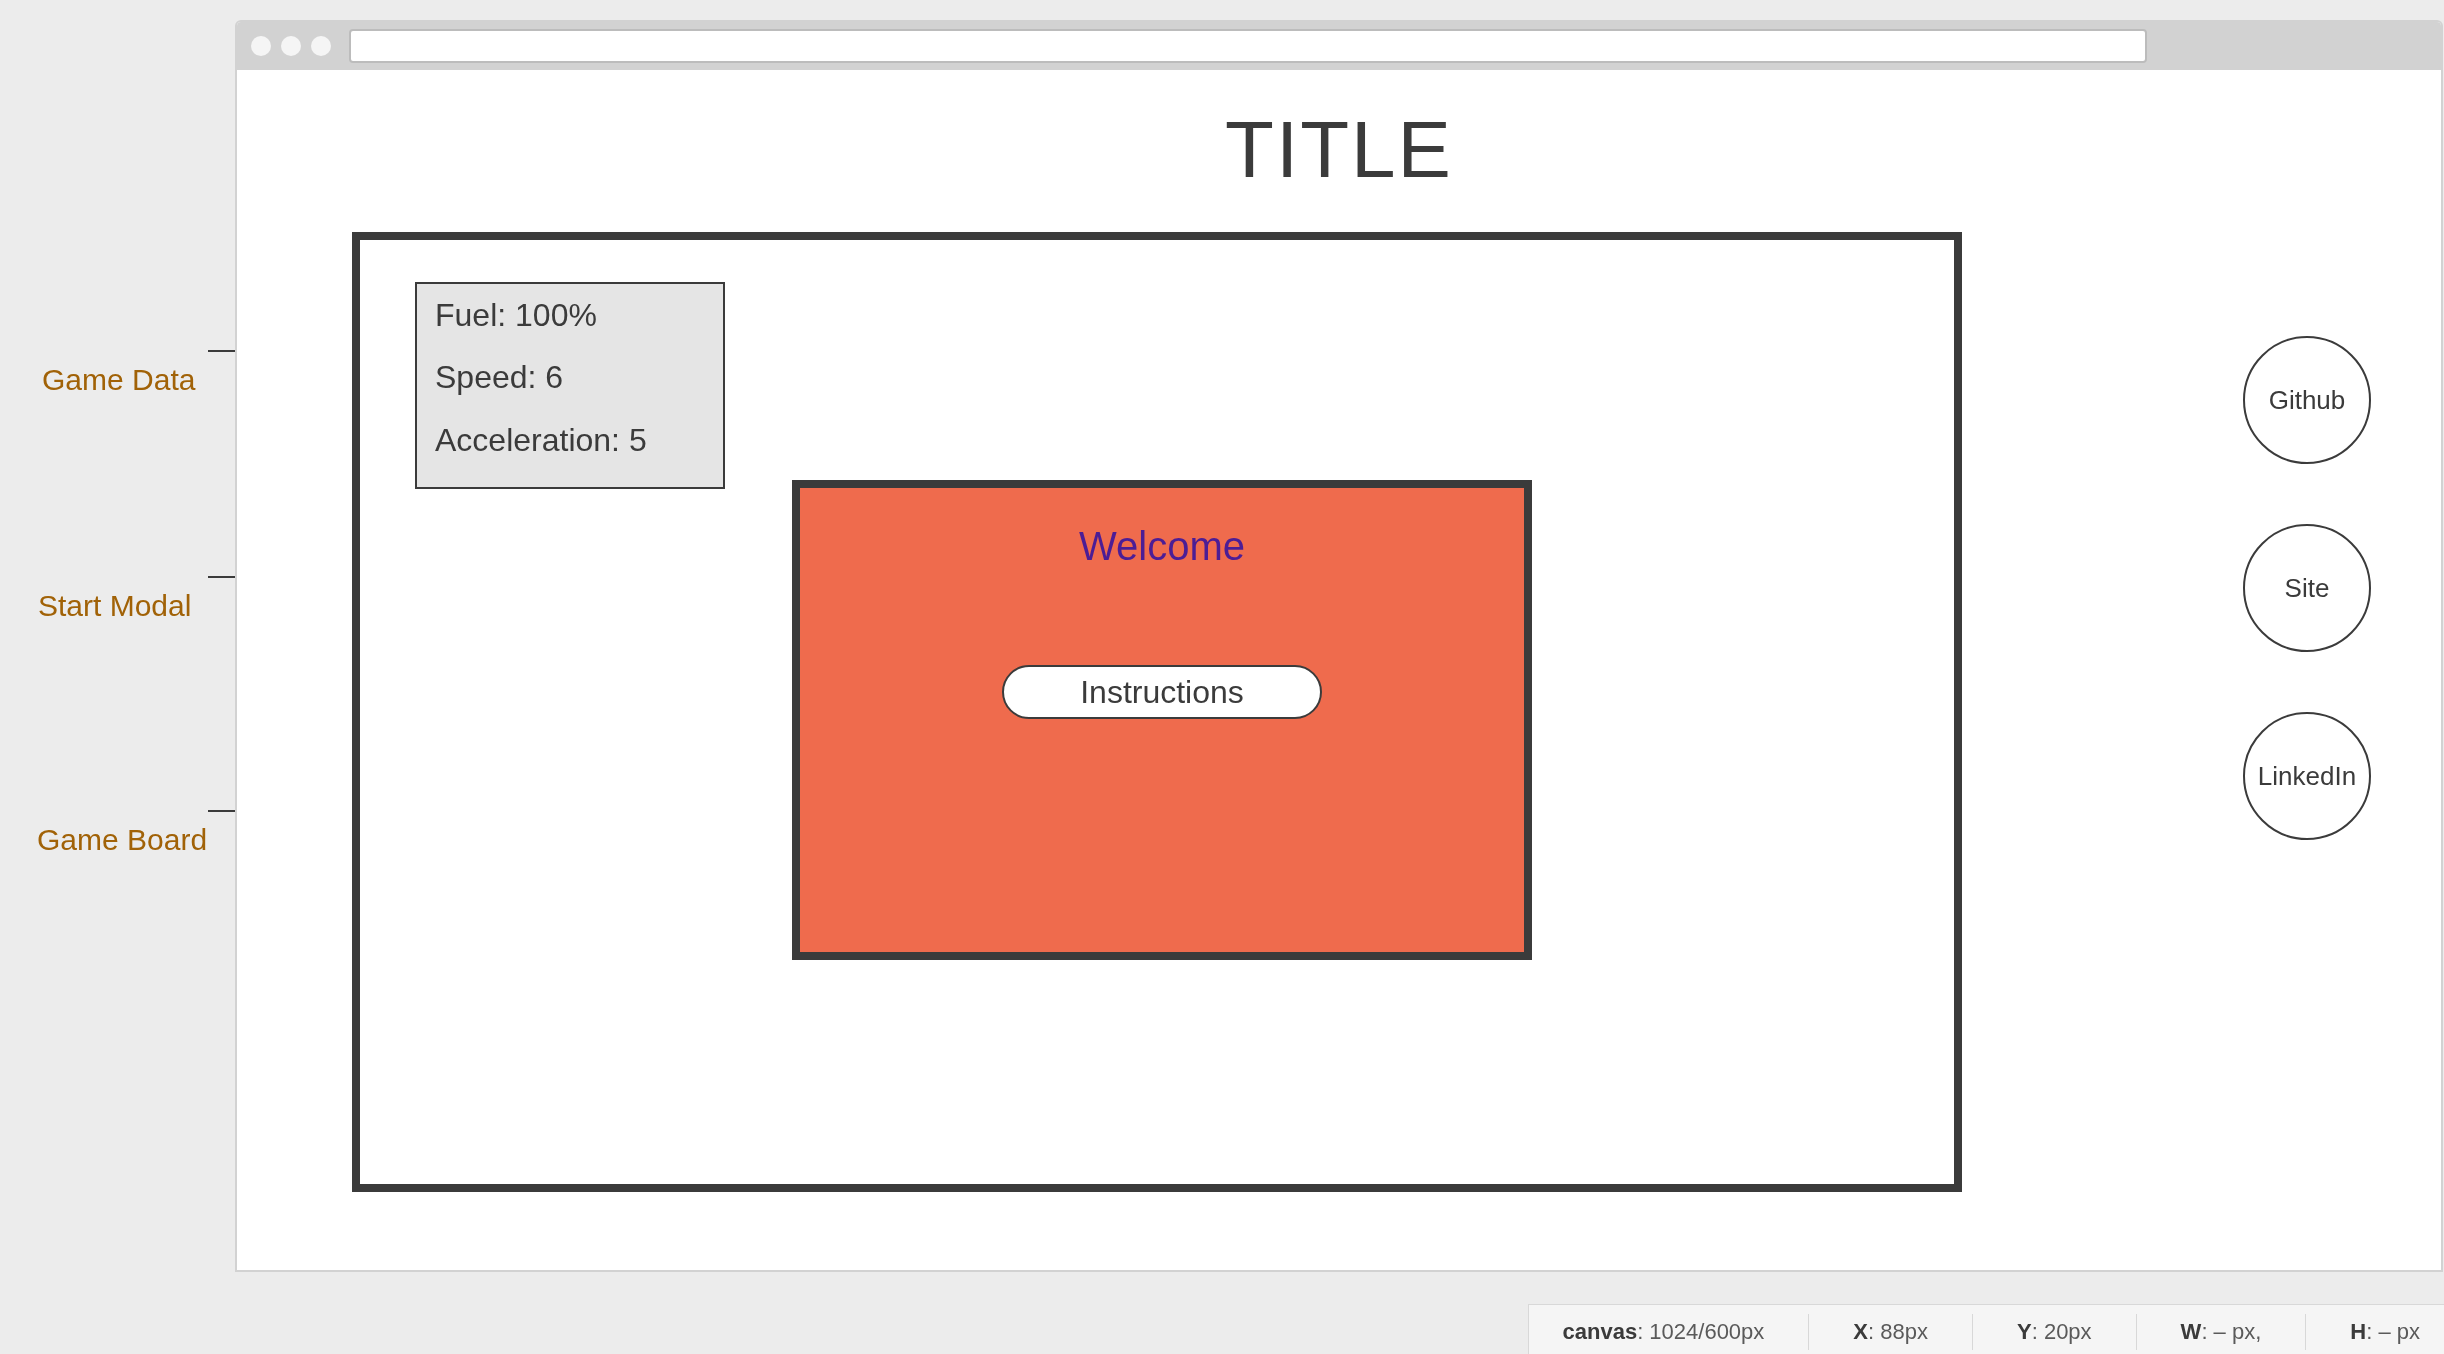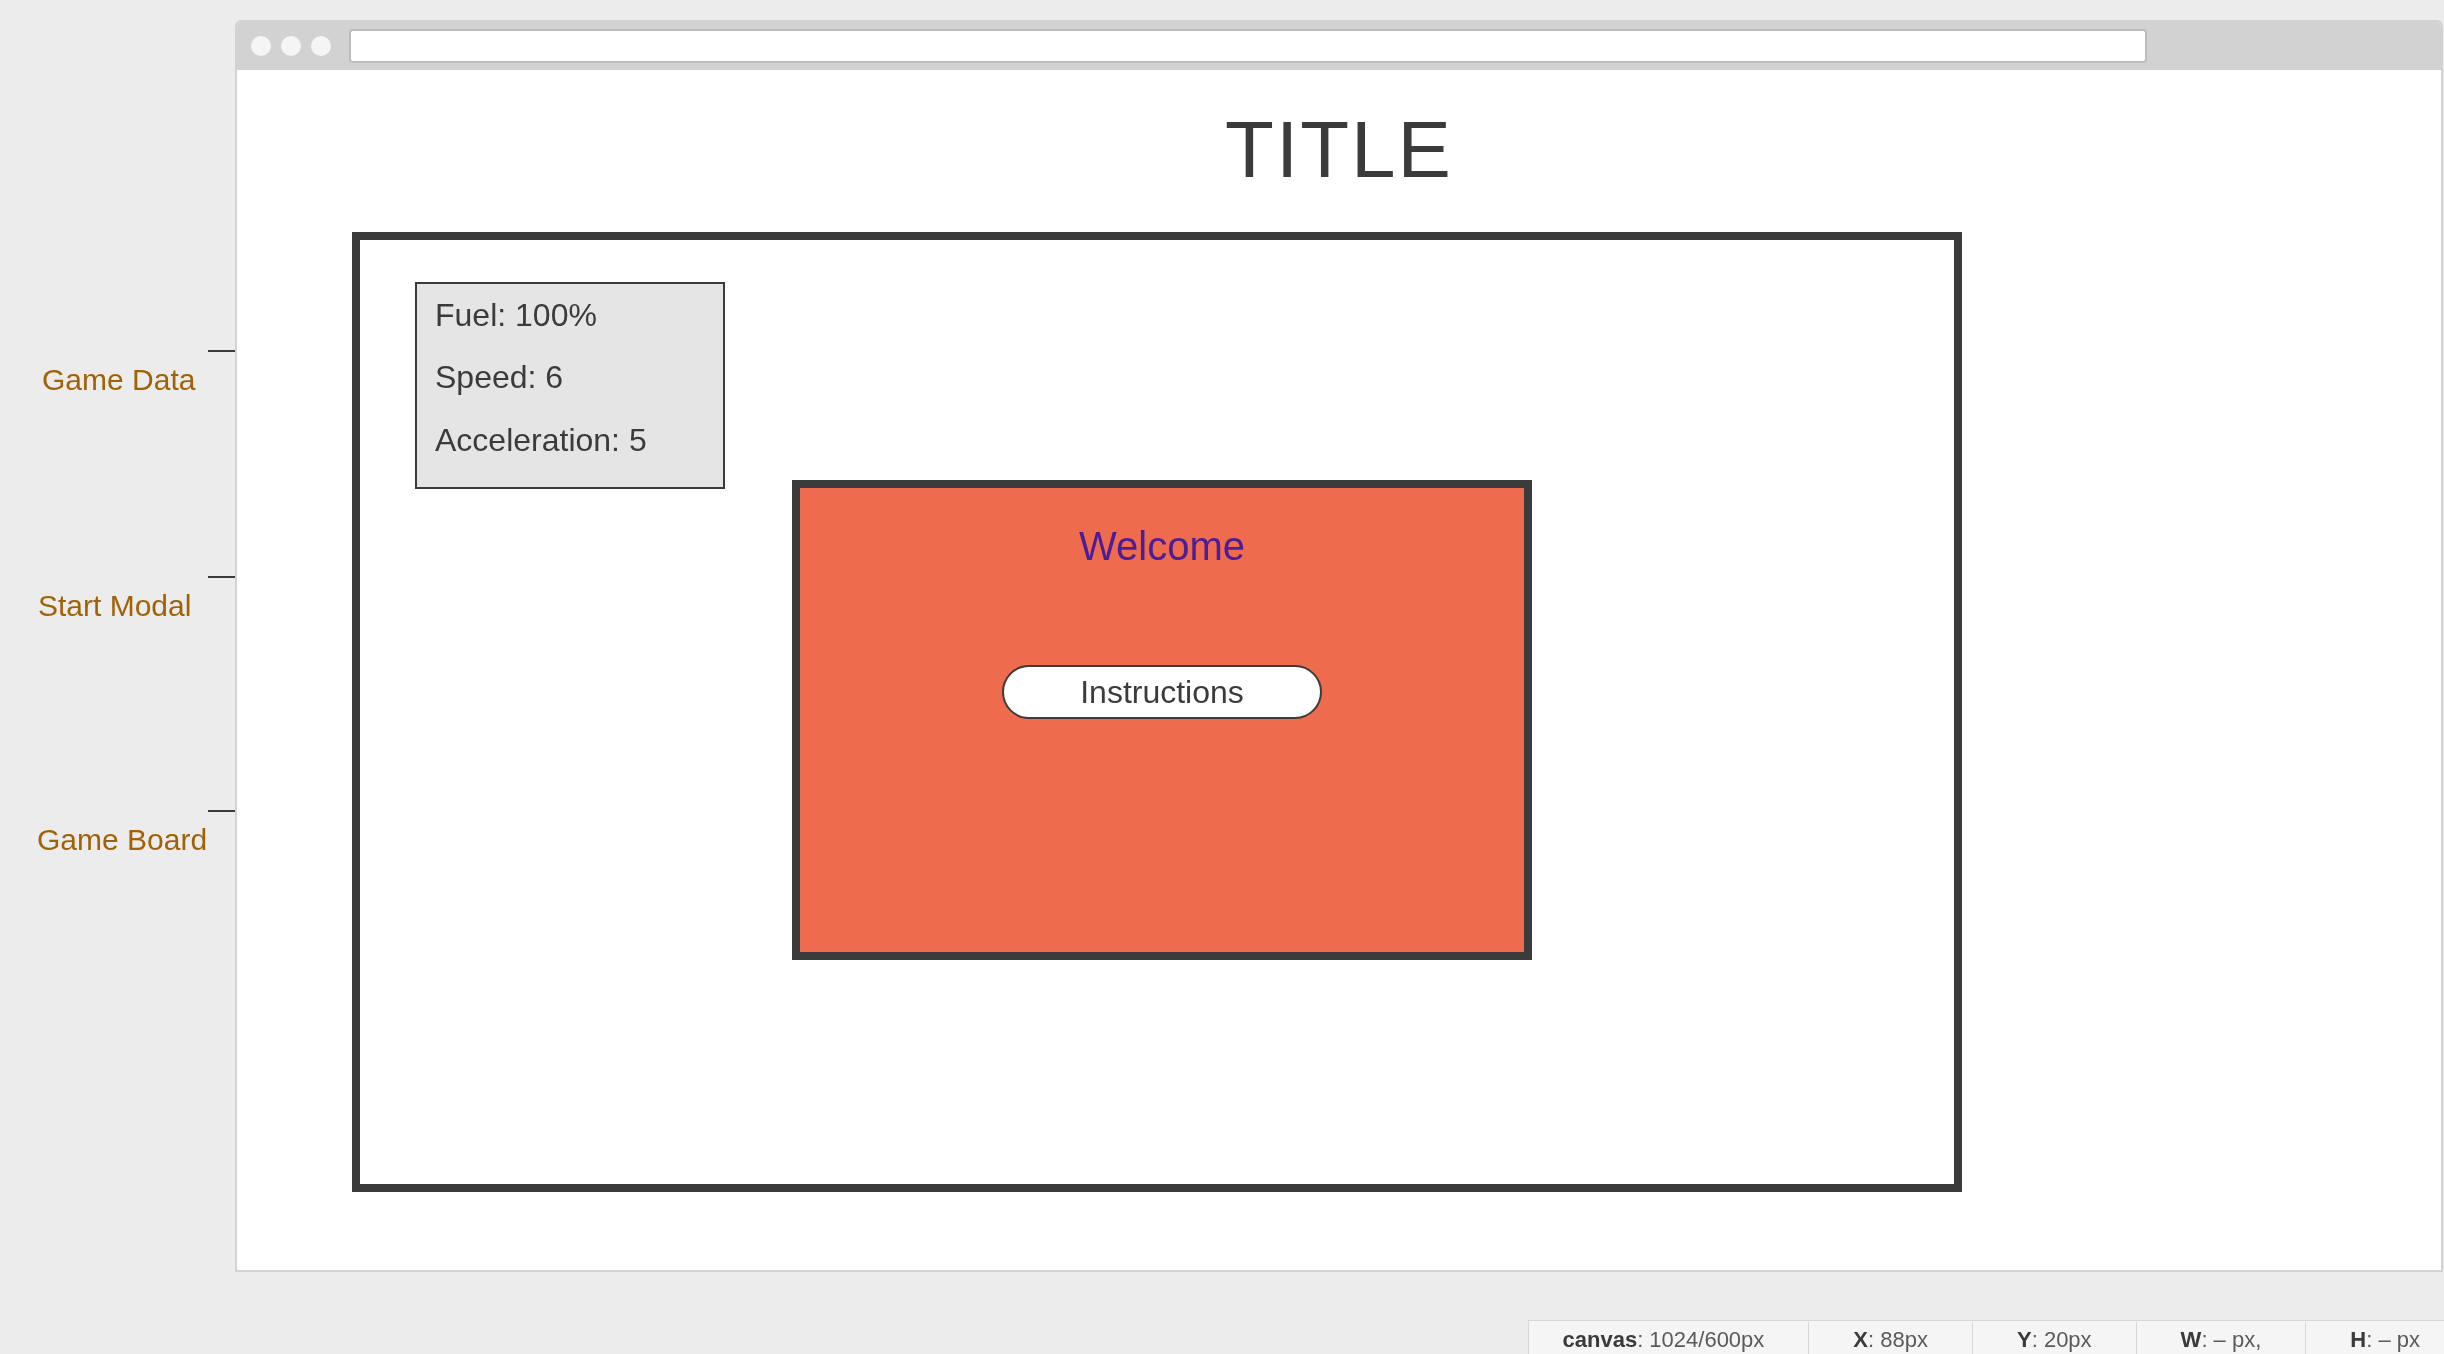--- a/index.html
+++ b/index.html
@@ -168,21 +168,21 @@
       top: -8px;
       width: 2px;
       height: 18px;
       background: #3b3b3b;
     }
     
     .status-bar {
       position: absolute;
       right: 0;
       bottom: 0;
-      height: 34px;
+      height: 50px;
       background: #f5f5f5;
       border-top: 1px solid #d8d8d8;
       border-left: 1px solid #d8d8d8;
       display: flex;
       align-items: center;
       padding: 4px 24px 0 34px;
       gap: 44px;
       font-size: 22px;
       color: #5a5a5a;
     }
@@ -228,20 +228,25 @@
 
       <div class="start-modal">
         <div class="start-modal-title">Welcome</div>
         <div class="modal-buttons">
           <div class="modal-button">Instructions</div>
         </div>
       </div>
 
     </div>
 
+    <div class="links-col">
+      <div class="link-circle">Github</div>
+      <div class="link-circle">Site</div>
+      <div class="link-circle">LinkedIn</div>
+    </div>
 
   </div>
 </div>
 
 <div class="status-bar">
   <span><b>canvas</b><span>: 1024/600px</span></span>
   <span class="status-sep"></span>
   <span><b>X</b><span>: 88px</span></span>
   <span class="status-sep"></span>
   <span><b>Y</b><span>: 20px</span></span>

